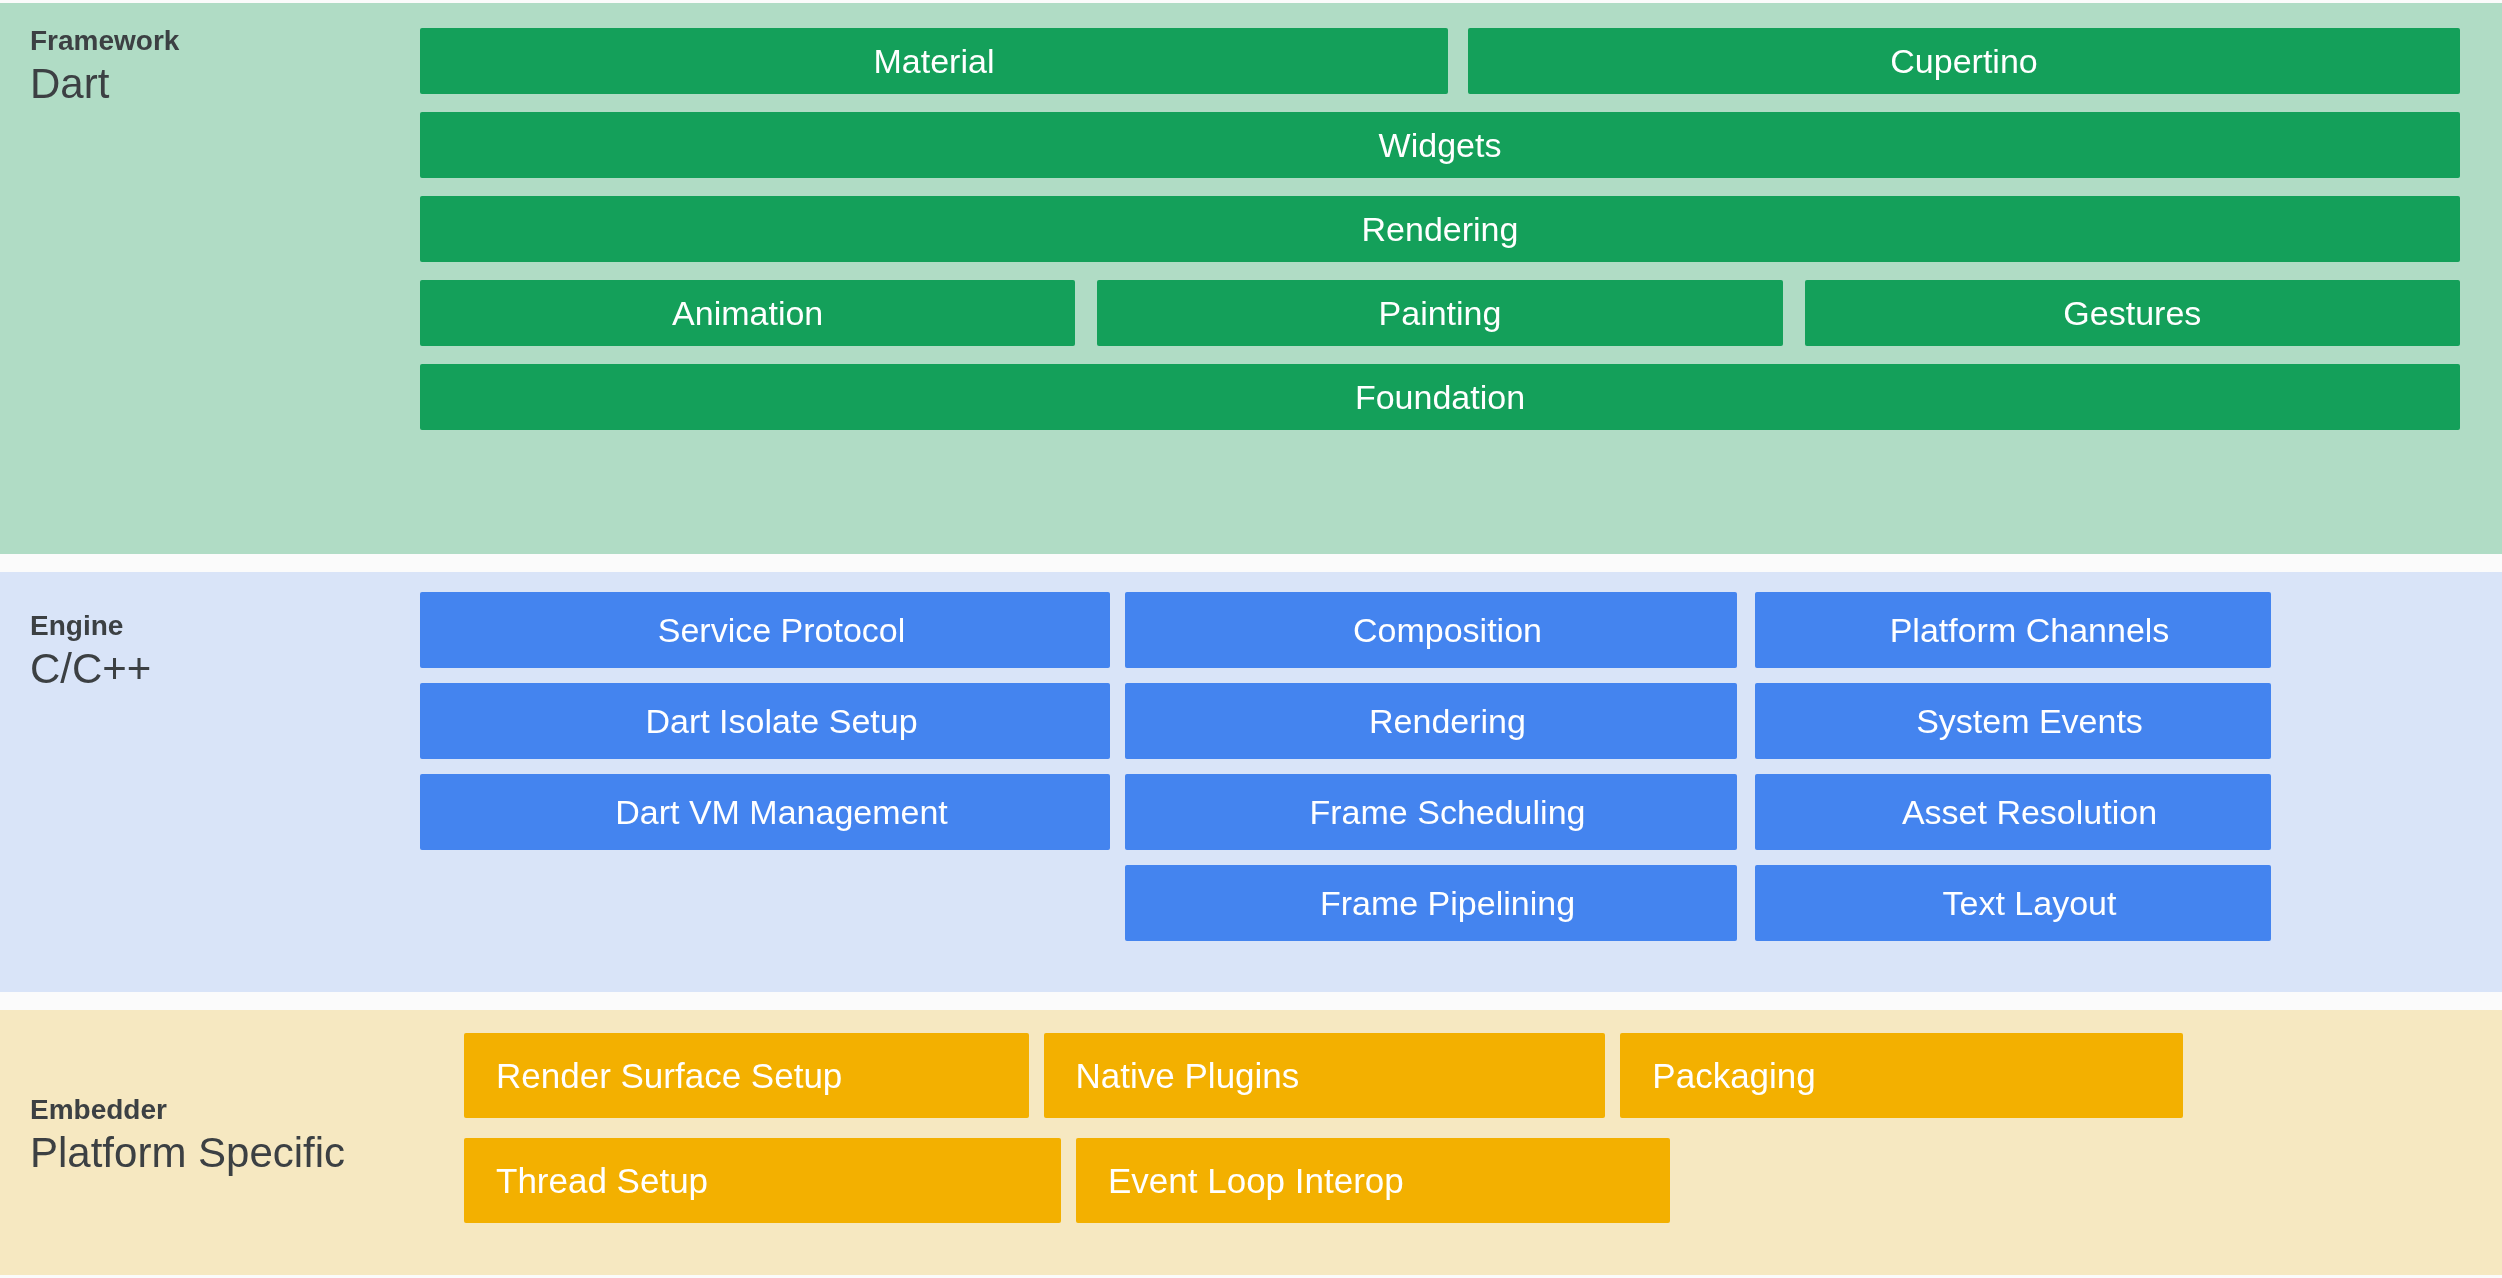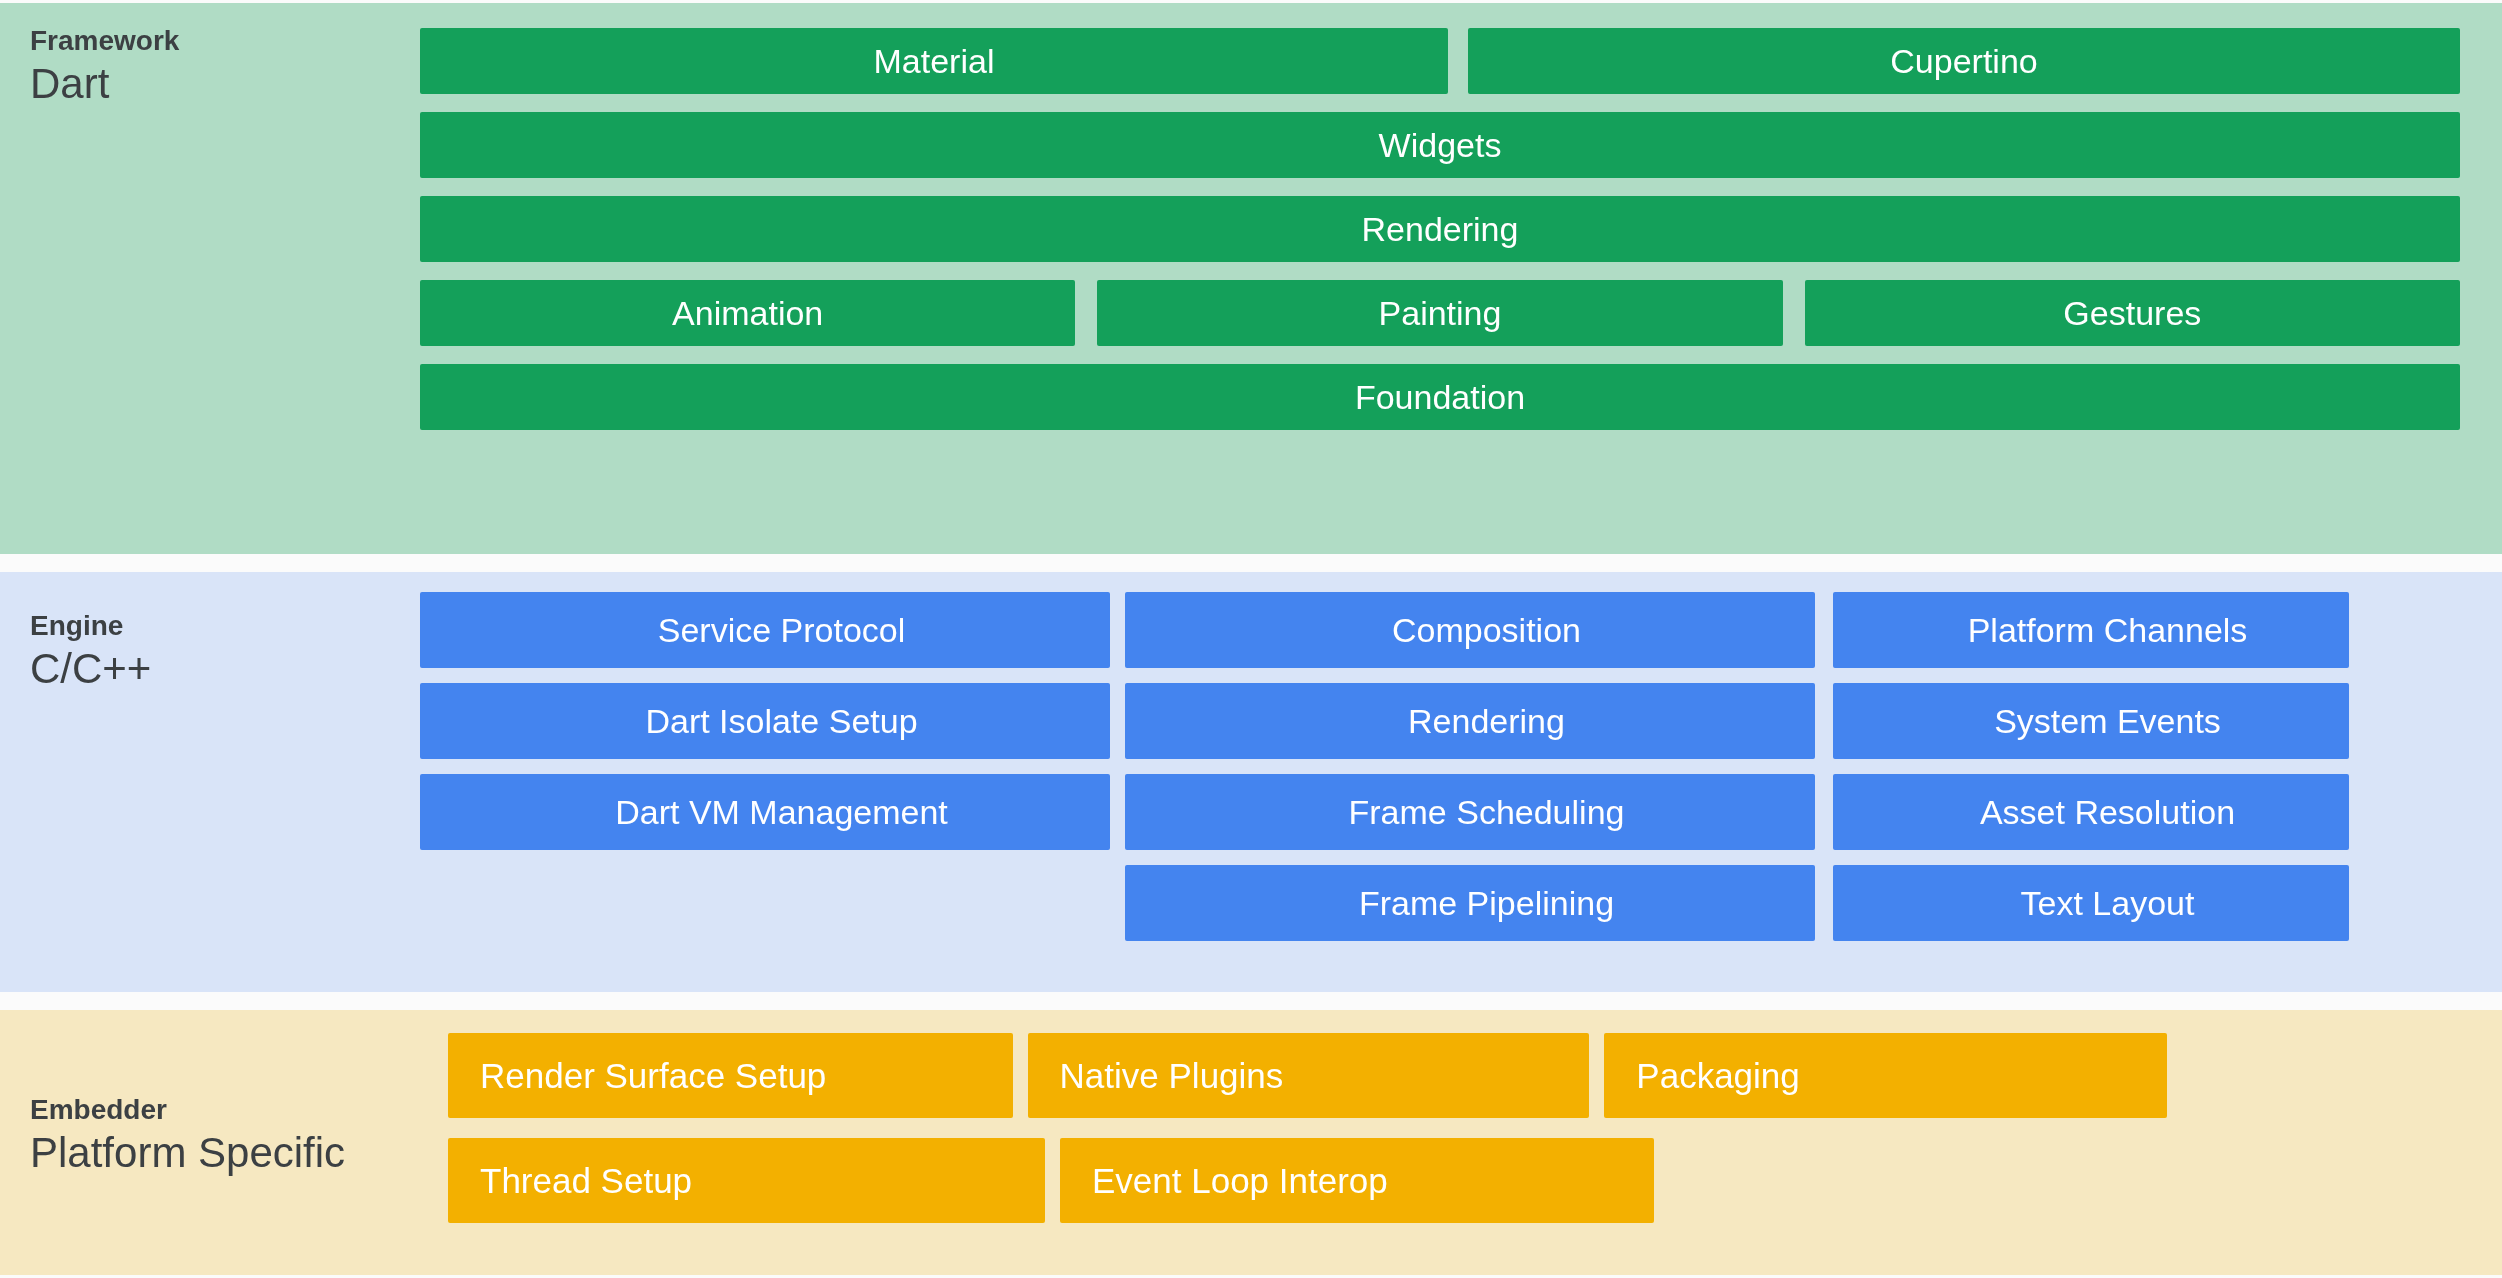--- a/index.html
+++ b/index.html
@@ -45,24 +45,24 @@
   .grow-cupertino{flex:992 1 0;}
   .grow-full{flex:1 1 0;}
   .grow-animation{flex:655 1 0;}
   .grow-painting{flex:685 1 0;}
   .grow-gestures{flex:655 1 0;}
 
   .en-content{left:420px;top:20px;width:2032px;flex-direction:row;}
   .en-col{display:flex;flex-direction:column;gap:15px;}
   .en-col .box{height:76px;padding-left:33px;}
   .en-col1{width:690px;margin-right:15px;}
-  .en-col2{width:690px;margin-right:18px;justify-content:space-between;}
+  .en-col2{width:612px;margin-right:18px;justify-content:space-between;}
   .en-col3{width:516px;}
 
-  .em-content{left:448px;top:23px;width:1719px;gap:20px;}
+  .em-content{left:464px;top:23px;width:1719px;gap:20px;}
   .em-row{display:flex;gap:15px;height:85px;}
   .em-content .box{justify-content:flex-start;padding-left:32px;font-size:35px;}
   .em-w1{width:565px;}
   .em-w2{width:562px;}
   .em-w3{width:563px;}
 </style>
 </head>
 <body>
 
 <div class="diagram">

